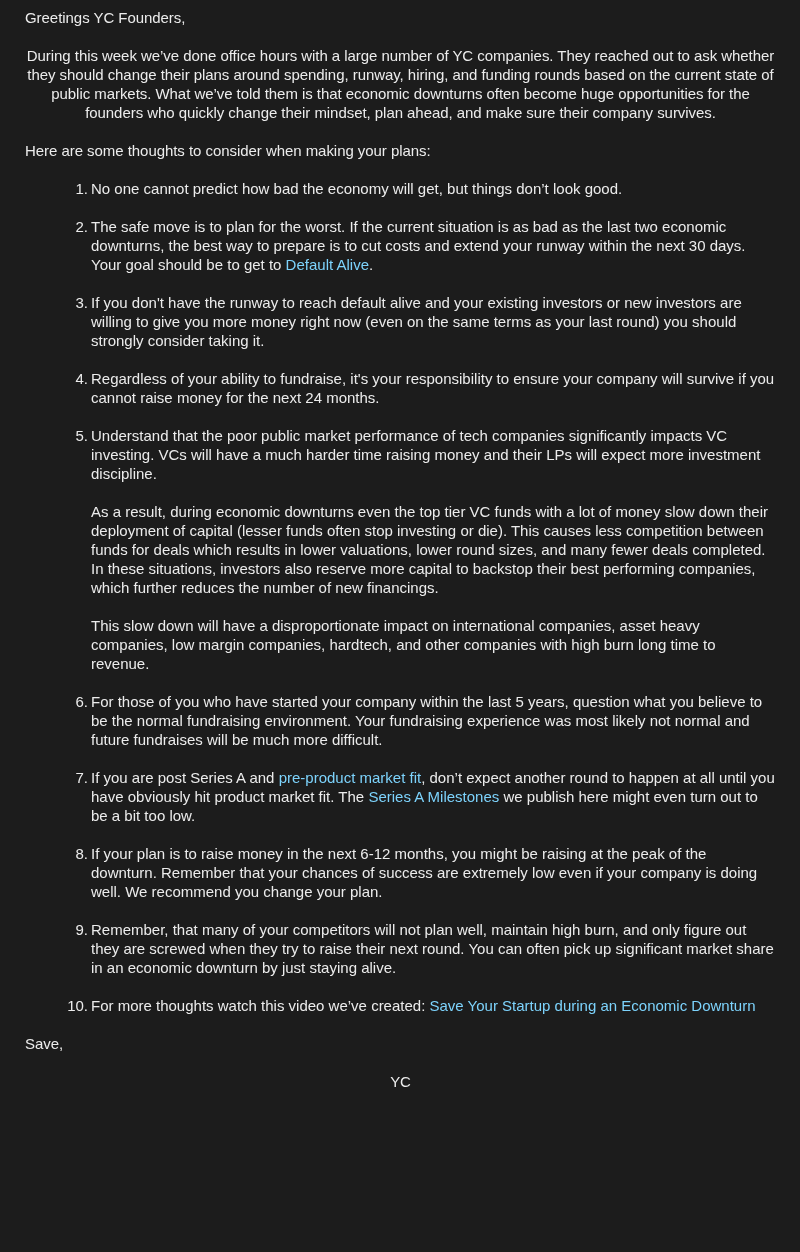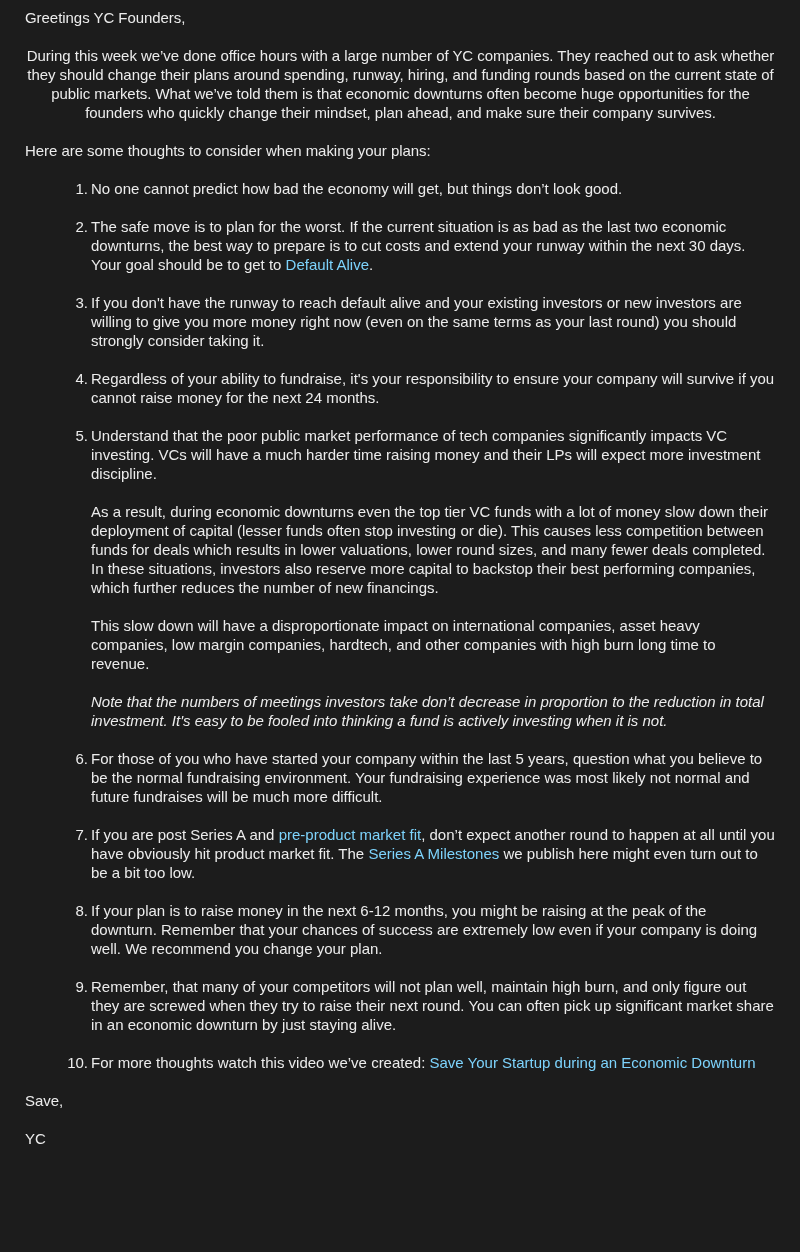--- a/index.html
+++ b/index.html
@@ -47,21 +47,21 @@
       margin-top: 19px;
     }
     ol.thoughts li .sub.italic {
       font-style: italic;
     }
     a.link {
       color: #7dd3fc;
       text-decoration: none;
     }
     .signoff { margin-top: 19px; margin-bottom: 19px; }
-    .sig { margin-bottom: 0; }
+    .sig { margin-bottom: 0; text-align: center; }
   </style>
 </head>
 <body>
 
 <div class="doc">
   <p class="para greeting">Greetings YC Founders,</p>
   <p class="para intro">During this week we’ve done office hours with a large number of YC companies.  They reached out to ask whether they should change their plans around spending, runway, hiring, and funding rounds based on the current state of public markets. What we’ve told them is that economic downturns often become huge opportunities for the founders who quickly change their mindset, plan ahead, and make sure their company survives.</p>
   <p class="para lead">Here are some thoughts to consider when making your plans:</p>
 
   <ol class="thoughts">
@@ -79,21 +79,20 @@
     </li>
     <li>
       <span class="num">4.</span>
       <span>Regardless of your ability to fundraise, it's your responsibility to ensure your company will survive if you cannot raise money for the next 24 months.</span>
     </li>
     <li>
       <span class="num">5.</span>
       <div>Understand that the poor public market performance of tech companies significantly impacts VC investing.  VCs will have a much harder time raising money and their LPs will expect more investment discipline.</div>
       <div class="sub">As a result, during economic downturns even the top tier VC funds with a lot of money slow down their deployment of capital (lesser funds often stop investing or die).  This causes less competition between funds for deals which results in lower valuations, lower round sizes, and many fewer deals completed.  In these situations, investors also reserve more capital to backstop their best performing companies, which further reduces the number of new financings.</div>
       <div class="sub">This slow down will have a disproportionate impact on international companies, asset heavy companies, low margin companies, hardtech, and other companies with high burn long time to revenue.</div>
-      <div class="sub italic">Note that the numbers of meetings investors take don’t decrease in proportion to the reduction in total investment.  It's easy to be fooled into thinking a fund is actively investing when it is not.</div>
     </li>
     <li>
       <span class="num">6.</span>
       <span>For those of you who have started your company within the last 5 years, question what you believe to be the normal fundraising environment.  Your fundraising experience was most likely not normal and future fundraises will be much more difficult.</span>
     </li>
     <li>
       <span class="num">7.</span>
       <span>If you are post Series A and </span><a class="link" href="#">pre-product market fit</a><span>, don’t expect another round to happen at all until you have obviously hit product market fit.  The </span><a class="link" href="#">Series A Milestones</a><span> we publish here might even turn out to be a bit too low.</span>
     </li>
     <li>

